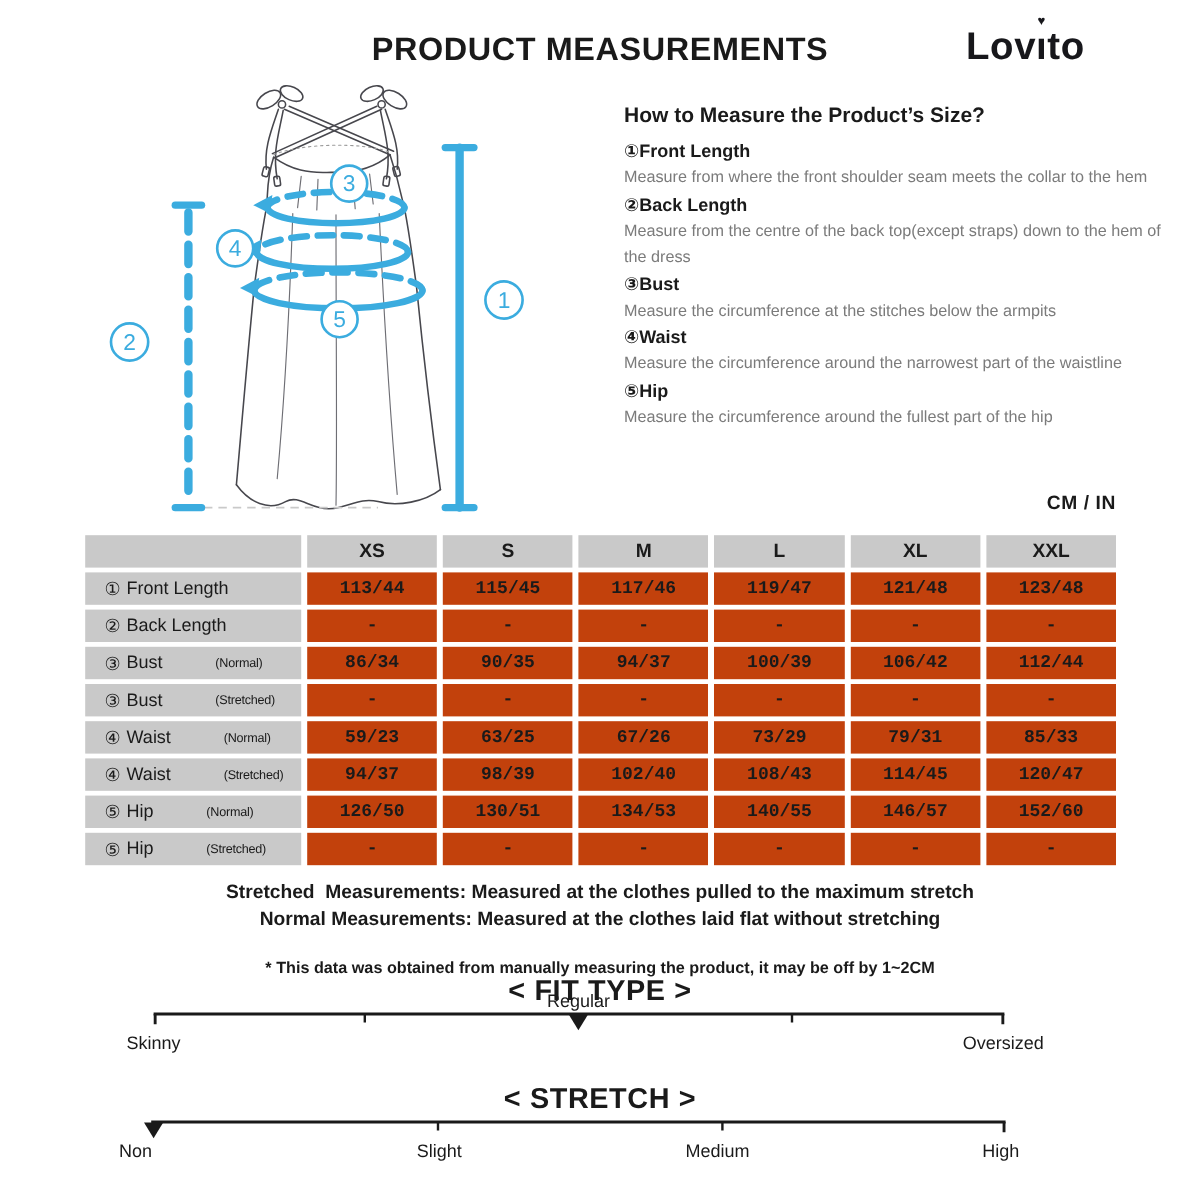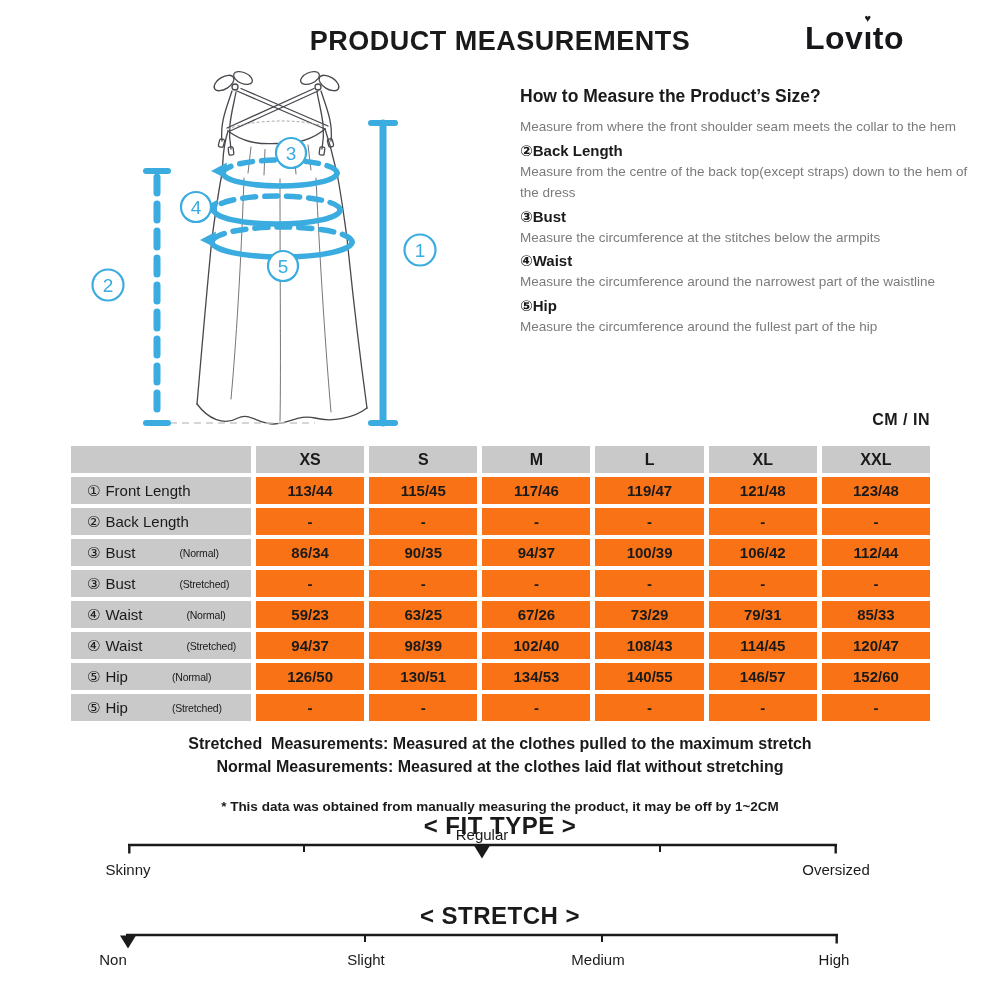--- a/index.html
+++ b/index.html
@@ -24,22 +24,22 @@
   .size-table{position:absolute;left:71px;top:446px;width:859px;display:grid;
               grid-template-columns:180px repeat(6,1fr);column-gap:5px;row-gap:4px;
               grid-auto-rows:27px;}
   .size-table .hcell{background:#c9c9c9;display:flex;align-items:center;justify-content:center;
                      font-size:16px;font-weight:700;}
   .size-table .corner{background:#c9c9c9;}
   .size-table .lcell{background:#c9c9c9;display:flex;align-items:center;padding-left:16px;
                      font-size:15px;white-space:nowrap;}
   .lcell .num{margin-right:5px;font-size:15px;}
   .lcell .sub{font-size:10.5px;letter-spacing:-.2px;padding-left:44px;}
-  .size-table .dcell{background:#f97316;display:flex;align-items:center;justify-content:center;
-                     font-size:15px;font-weight:700;}
+  .size-table .dcell{background:#c2410c;display:flex;align-items:center;justify-content:center;
+                     font-size:15px;font-weight:700;font-family:Liberation Mono, monospace;}
   
   .notes{position:absolute;left:0;right:0;top:732px;text-align:center;}
   .notes .n1{font-size:16px;font-weight:600;line-height:23px;white-space:pre-wrap;}
   .notes .n2{font-size:13.5px;font-weight:600;line-height:23px;margin-top:17px;}
   
   .scale-title{position:absolute;left:0;right:0;text-align:center;font-size:24px;font-weight:800;letter-spacing:.5px;}
   .scale-svg{position:absolute;left:0;width:1000px;height:26px;}
   .scale-label{position:absolute;transform:translateX(-50%);font-size:15px;font-weight:400;white-space:nowrap;}
 </style>
 </head>
@@ -135,20 +135,21 @@
       <circle cx="121" cy="142" r="15" fill="#fff" stroke="#3BACDF" stroke-width="2.2"></circle>
       <text x="121" y="148.5" fill="#3BACDF">4</text>
       <circle cx="208" cy="201" r="15" fill="#fff" stroke="#3BACDF" stroke-width="2.2"></circle>
       <text x="208" y="207.5" fill="#3BACDF">5</text>
     </g>
   </svg>
 
   <div class="guide">
     <div class="guide-h">How to Measure the Product’s Size?</div>
 
+    <div class="g-label"><span>①</span><span>Front Length</span></div>
     <div class="g-desc">Measure from where the front shoulder seam meets the collar to the hem</div>
 
     <div class="g-label"><span>②</span><span>Back Length</span></div>
     <div class="g-desc">Measure from the centre of the back top(except straps) down to the hem of the dress</div>
 
     <div class="g-label"><span>③</span><span>Bust</span></div>
     <div class="g-desc">Measure the circumference at the stitches below the armpits</div>
 
     <div class="g-label"><span>④</span><span>Waist</span></div>
     <div class="g-desc">Measure the circumference around the narrowest part of the waistline</div>

